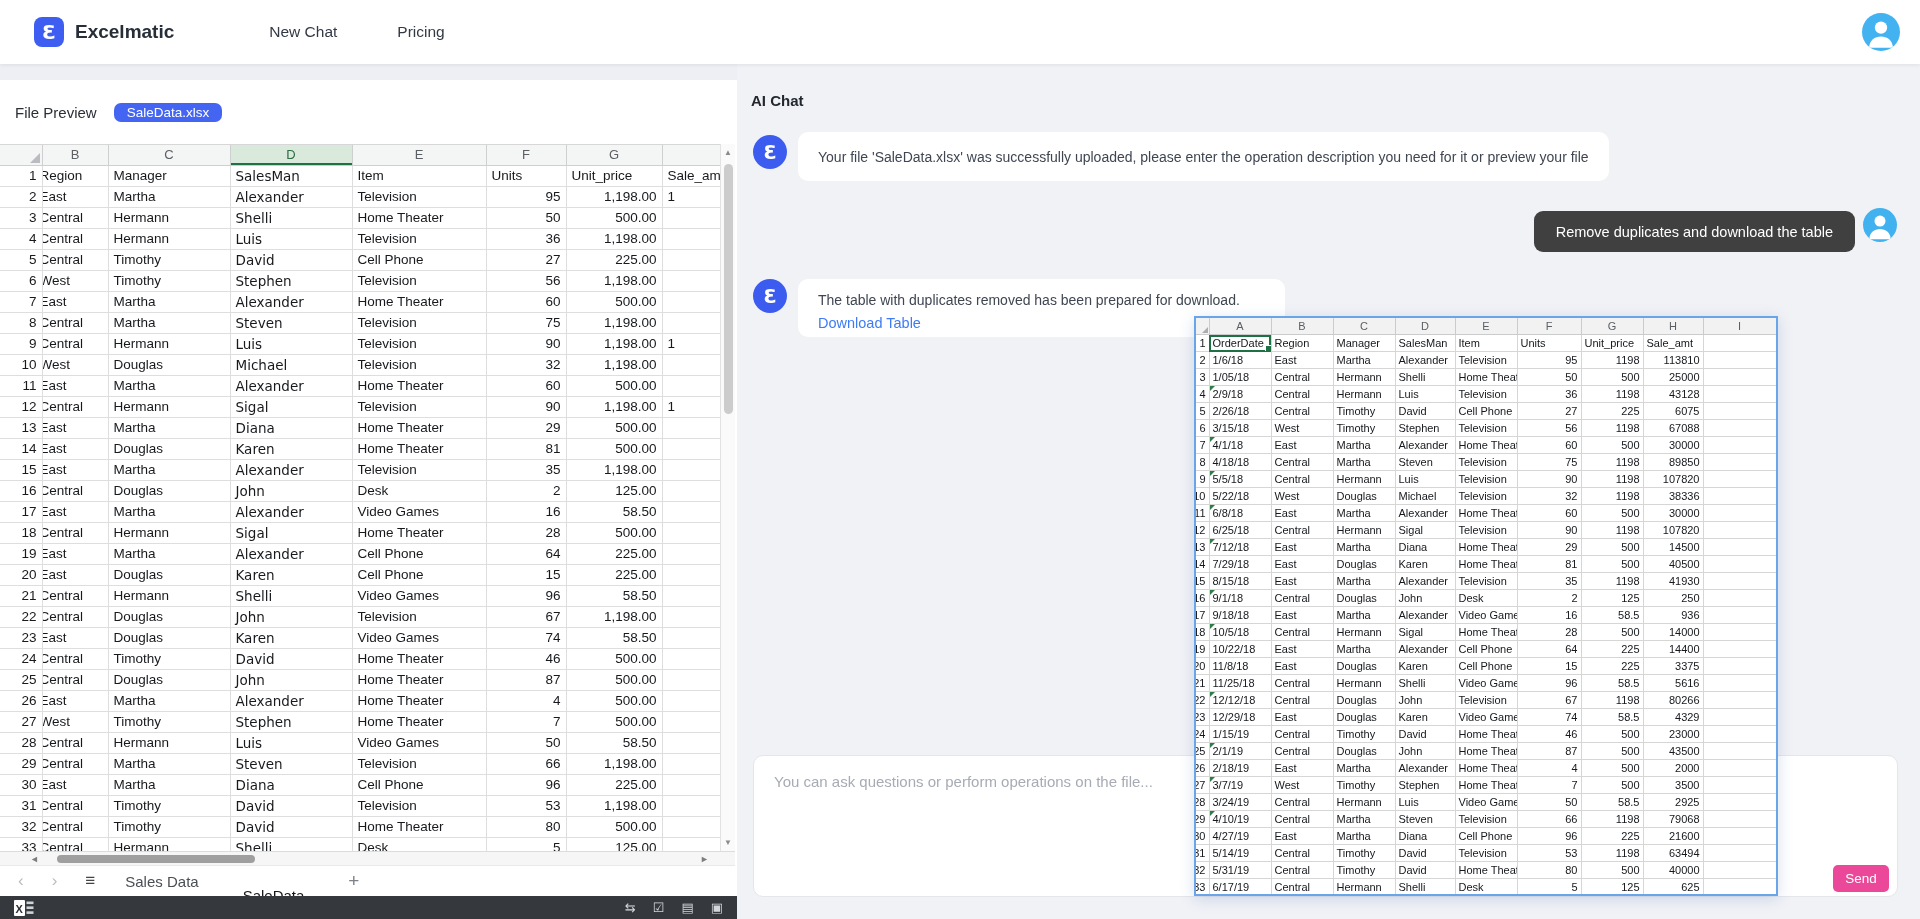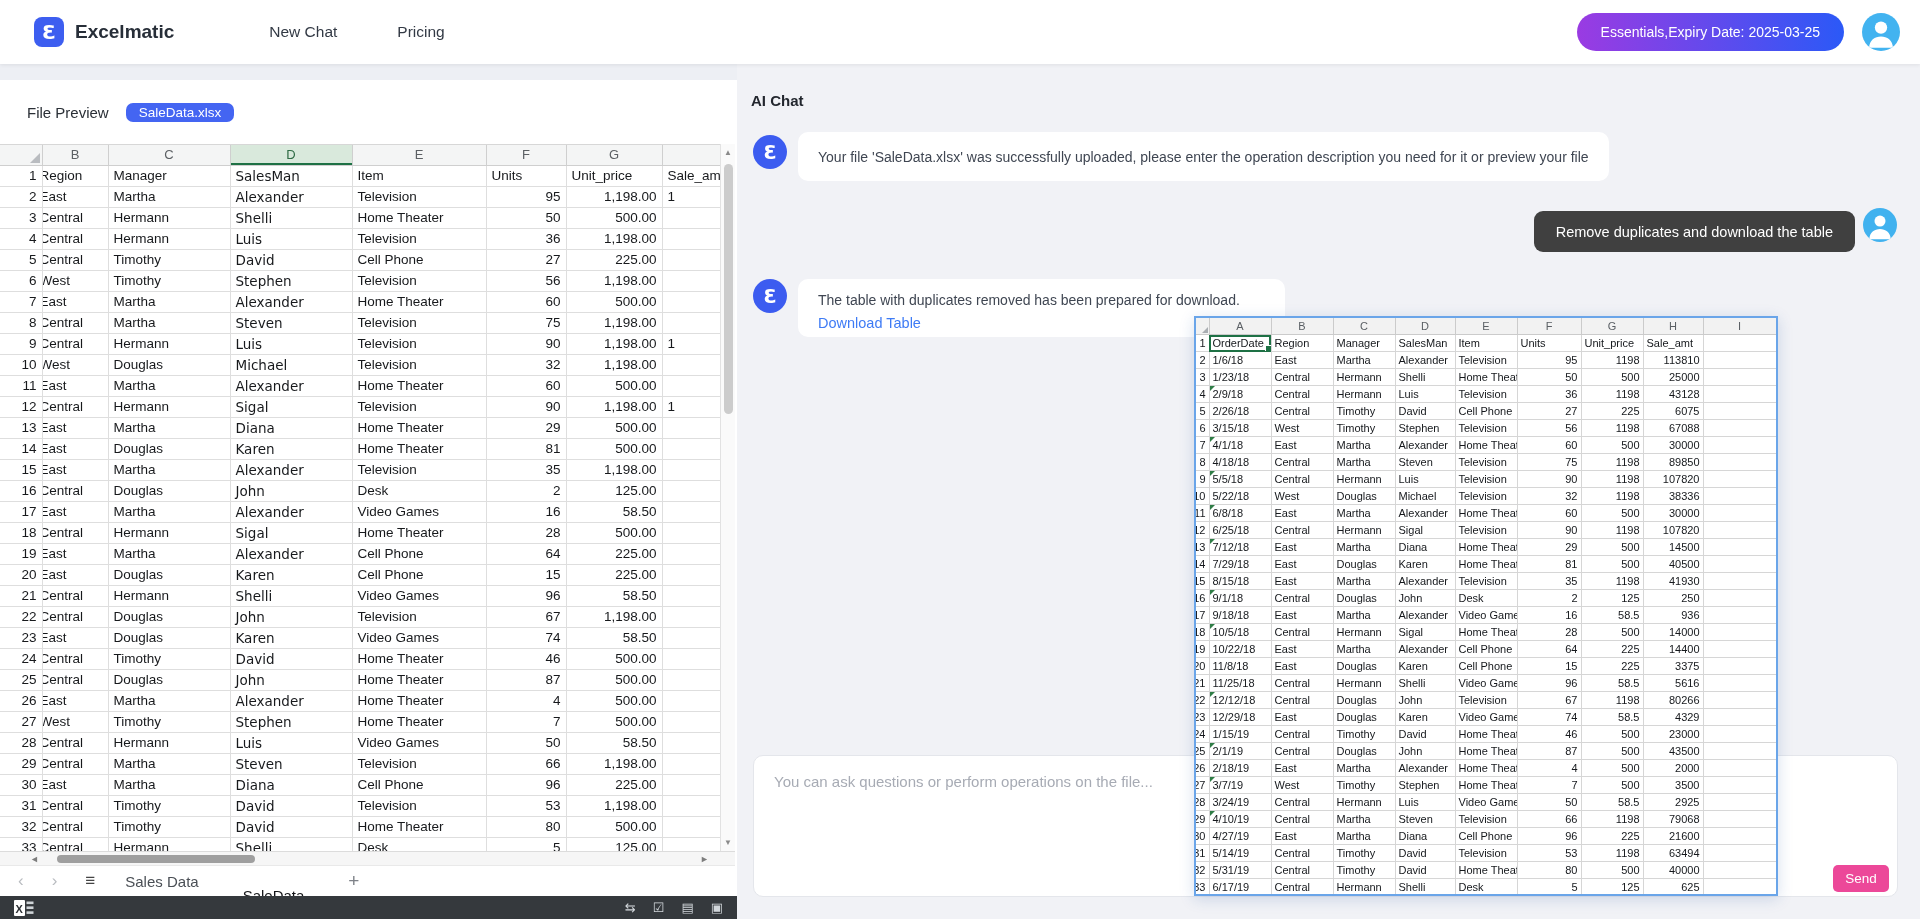--- a/index.html
+++ b/index.html
@@ -18,21 +18,21 @@
   .nav-links { display:flex; gap:60px; margin-left:95px; font-size:15.5px; color:#333a45; }
   .nav-links span { cursor:pointer; }
   .nav-spacer { flex:1; }
   .plan-badge { height:38px; border-radius:19px; padding:0 24px; display:flex; align-items:center;
                 color:#fff; font-size:14px; background:linear-gradient(90deg,#9a3be2,#2b59f7); }
   .nav-avatar { width:38px; height:38px; border-radius:50%; background:#42b3f0; margin-left:18px;
                 overflow:hidden; flex:none; }
 
   
   .left-panel { position:absolute; left:0; top:80px; width:737px; height:839px; background:#fff; }
-  .fp-header { position:absolute; top:0; left:12px; right:0; height:64px; display:flex; align-items:center; padding-left:15px; }
+  .fp-header { position:absolute; top:0; left:0; right:0; height:64px; display:flex; align-items:center; padding-left:15px; }
   .fp-title { font-size:15px; color:#2a2f36; }
   .file-tab { margin-left:17px; background:#4465f2; color:#fff; font-size:13.5px; padding:2px 13px;
               border-radius:7px; cursor:pointer; }
 
   .grid-wrap { position:absolute; top:64px; left:0; width:720px; height:707px; overflow:hidden;
                border-top:1px solid #d7d7d7; }
   table.sheet { border-collapse:collapse; table-layout:fixed; width:758px; }
   table.sheet td { height:21px; line-height:20px; border-right:1px solid #dedede; border-bottom:1px solid #dedede;
                    font-size:13.5px; color:#17191c; padding:0 5px; white-space:nowrap; overflow:hidden;
                    vertical-align:middle; background:#fff; }
@@ -135,21 +135,20 @@
 <body>
 
 <header class="navbar">
   <div class="logo">Ɛ</div>
   <div class="brand">Excelmatic</div>
   <nav class="nav-links">
     <span>New Chat</span>
     <span>Pricing</span>
   </nav>
   <div class="nav-spacer"></div>
-  <div class="plan-badge">Essentials,Expiry Date: 2025-03-25</div>
   <div class="nav-avatar">
     <svg viewBox="0 0 24 24" width="38" height="38">
       <circle cx="12" cy="9.2" r="3.9" fill="#fff"></circle>
       <path d="M4.5 22c0-4.8 3.7-7.2 7.5-7.2s7.5 2.4 7.5 7.2z" fill="#fff"></path>
     </svg>
   </div>
 </header>
 
 <section class="left-panel">
   <div class="fp-header">
@@ -622,21 +621,21 @@
             <td>Martha</td>
             <td>Alexander</td>
             <td>Television</td>
             <td class="m-num">95</td>
             <td class="m-num">1198</td>
             <td class="m-num">113810</td>
             <td></td>
           </tr>
           <tr>
             <td class="m-rownum">3</td>
-            <td class="m-a">1/23/18</td>
+            <td class="m-a">1/05/18</td>
             <td>Central</td>
             <td>Hermann</td>
             <td>Shelli</td>
             <td>Home Theater</td>
             <td class="m-num">50</td>
             <td class="m-num">500</td>
             <td class="m-num">25000</td>
             <td></td>
           </tr>
           <tr>

